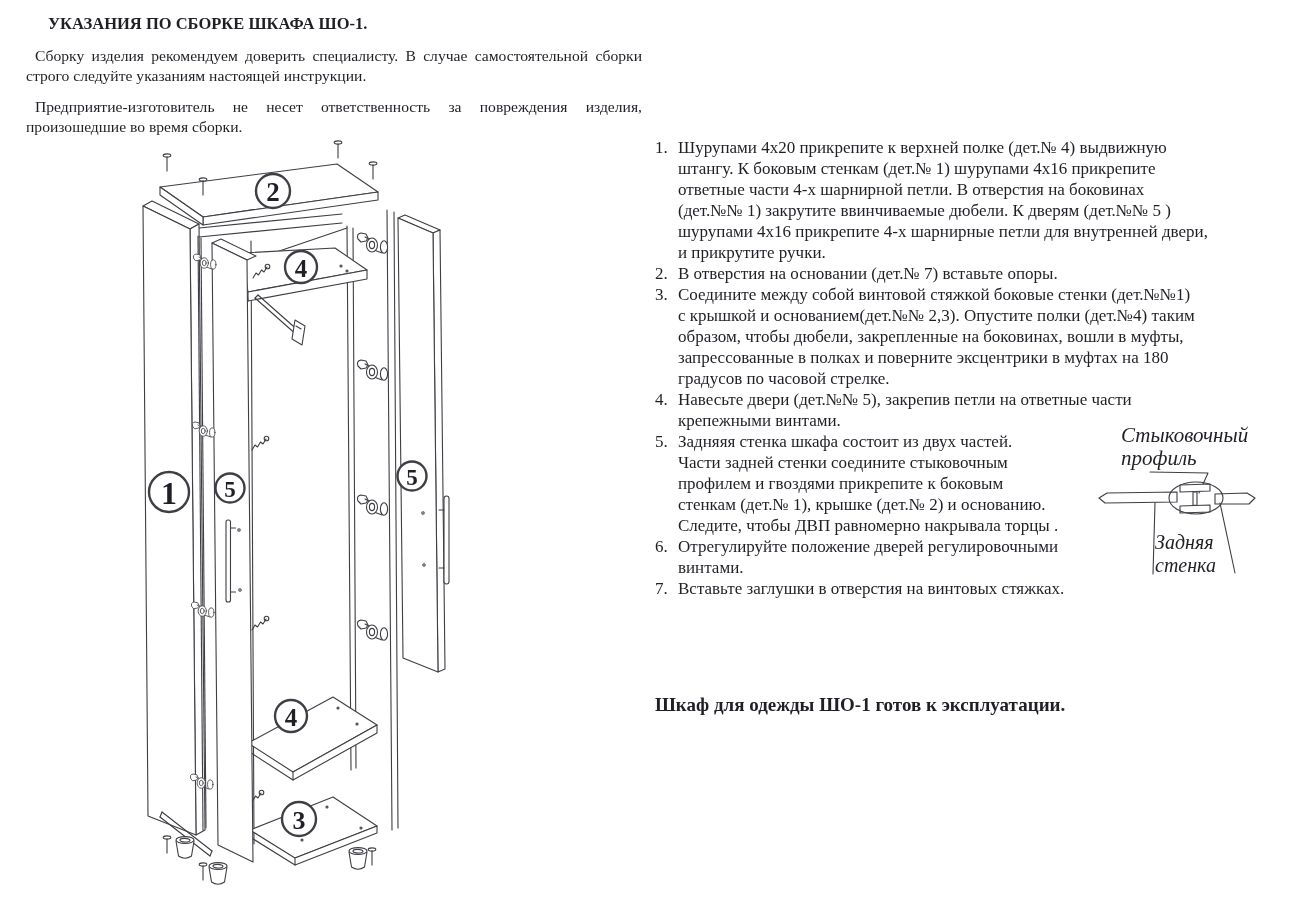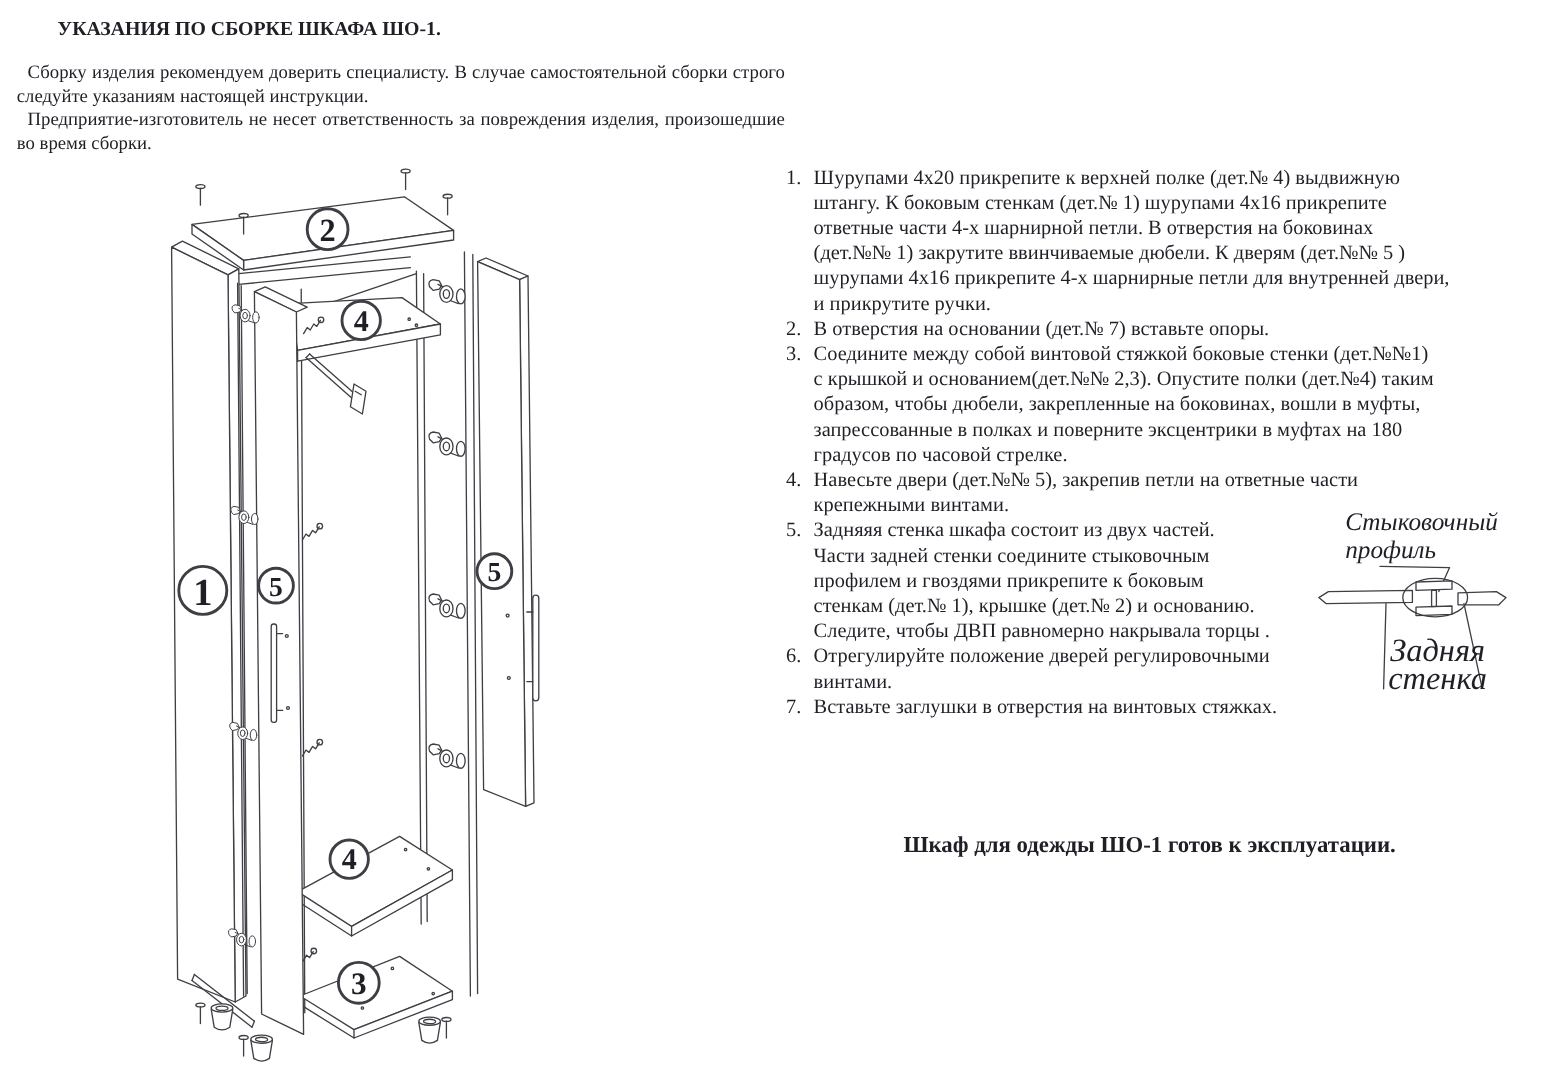--- a/index.html
+++ b/index.html
@@ -3,44 +3,44 @@
 <meta charset="utf-8">
 <style>
   html,body{margin:0;padding:0;}
   body{
     width:1300px;height:900px;position:relative;overflow:hidden;
     background:#ffffff;color:#1f1f26;
     font-family:"Liberation Serif", serif;
   }
   
   .header{position:absolute;left:14px;top:14px;width:640px;}
-  .doc-title{font-weight:bold;font-size:16.5px;padding-left:34px;margin:0 0 17px 0;}
-  .header p{margin:0;font-size:15.6px;line-height:19.6px;text-align:justify;text-indent:9px;}
+  .doc-title{font-weight:bold;font-size:16.5px;padding-left:34px;margin:0 0 3px 0;}
+  .header p{margin:12px;font-size:15.6px;line-height:19.6px;text-align:justify;text-indent:9px;}
   
   .steps{position:absolute;left:655px;top:137px;width:612px;font-size:17px;line-height:21px;}
   .step{display:flex;}
   .step-num{width:23px;flex:none;}
   .step-text{flex:1;white-space:pre-line;}
   
-  .ready-note{position:absolute;left:655px;top:694px;width:606px;text-align:center;
+  .ready-note{position:absolute;left:655px;top:694px;width:606px;
     font-weight:bold;font-size:19px;}
   
   .exploded{position:absolute;left:95px;top:140px;width:380px;height:760px;}
   .exploded svg{display:block;}
   .lineart path,.lineart line,.lineart ellipse,.lineart circle,.lineart rect{
     stroke:#3e3e44;stroke-width:1.1;fill:none;stroke-linejoin:round;stroke-linecap:round;}
   .lineart .solid{fill:#ffffff;}
   .lineart .callout circle{fill:#ffffff;stroke-width:2.4;}
   .lineart text{font-family:"Liberation Serif", serif;font-weight:bold;fill:#1f1f26;stroke:none;}
   
   .joint{position:absolute;left:1093px;top:424px;width:195px;height:172px;font-style:italic;}
   .joint .jd-label-top{position:absolute;left:28px;top:0;width:156px;text-align:left;
     font-size:21px;line-height:23px;}
-  .joint .jd-label-bottom{position:absolute;left:62px;top:107px;width:86px;text-align:center;
-    font-size:27px;line-height:23px;}
+  .joint .jd-label-bottom{position:absolute;left:62px;top:107px;width:86px;
+    font-size:20px;line-height:23px;}
   .joint svg{position:absolute;left:0;top:0;}
 </style>
 </head>
 <body>
 
 <div class="header">
   <div class="doc-title">УКАЗАНИЯ ПО СБОРКЕ ШКАФА ШО-1.</div>
   <p>Сборку изделия рекомендуем доверить специалисту. В случае самостоятельной сборки строго следуйте указаниям настоящей инструкции.</p>
   <p>Предприятие-изготовитель не несет ответственность за повреждения изделия, произошедшие во время сборки.</p>
 </div>

